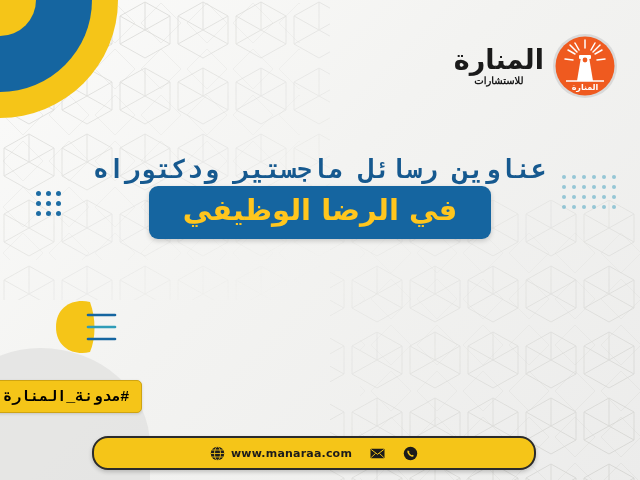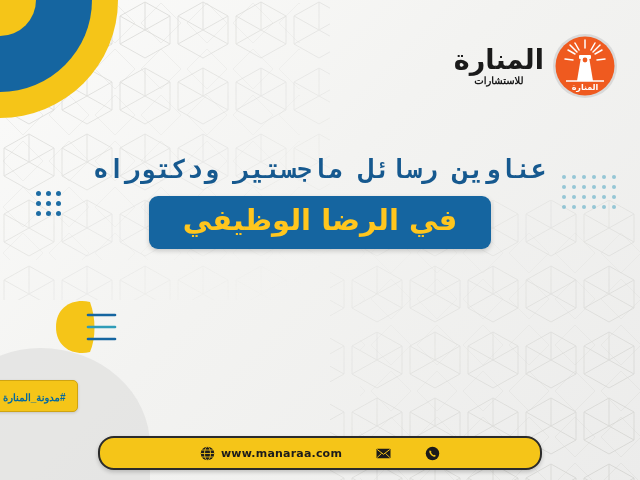--- a/index.html
+++ b/index.html
@@ -140,21 +140,21 @@
   .headline-line1 {
     font-family: Liberation Mono, monospace;
     font-size: 26px;
     font-weight: 700;
     color: #16598f;
     letter-spacing: -0.5px;
     white-space: nowrap;
   }
   .headline-badge {
     display: inline-block;
-    margin-top: 10px;
+    margin-top: 0;
     padding: 9px 34px 12px;
     background: #1565a0;
     border-radius: 9px;
     box-shadow: 0 2px 5px rgba(0,0,0,.18);
   }
   .headline-line2 {
     font-family: "DejaVu Sans", "Liberation Sans", sans-serif;
     font-size: 29px;
     font-weight: 700;
     color: #ffc61e;
@@ -169,41 +169,41 @@
     left: -16px;
     top: 380px;
     background: #f5c518;
     border: 1.5px solid #cfa412;
     border-radius: 5px;
     padding: 5px 12px 6px 18px;
     direction: rtl;
     box-shadow: 0 1px 3px rgba(0,0,0,.15);
   }
   .hashtag-text {
-    font-family: Liberation Sans, sans-serif;
-    font-size: 10px;
-    font-weight: 700;
-    color: #0369a1;
+    font-family: Liberation Mono, monospace;
+    font-size: 15px;
+    font-weight: 700;
+    color: #000000;
     white-space: nowrap;
   }
 
   
   .contact-bar {
     position: absolute;
-    left: 98px;
+    left: 92px;
     top: 436px;
     width: 440px;
     height: 30px;
     background: #f5c518;
     border: 2px solid #2b2b2b;
     border-radius: 16px;
     display: flex;
     align-items: center;
     justify-content: center;
-    gap: 34px;
+    gap: 18px;
     box-shadow: 0 2px 4px rgba(0,0,0,.2);
   }
   .contact-item {
     display: flex;
     align-items: center;
     gap: 6px;
   }
   .contact-text {
     font-family: "DejaVu Sans", "Liberation Sans", sans-serif;
     font-size: 11px;

